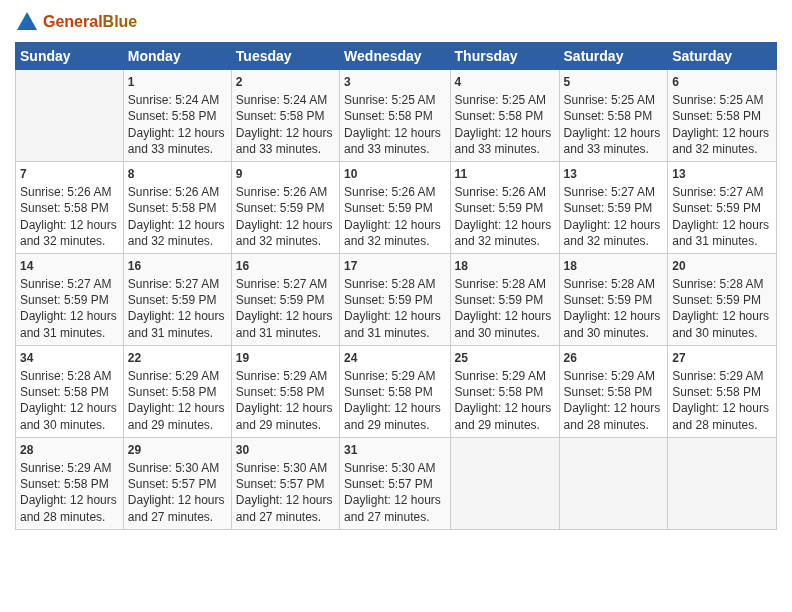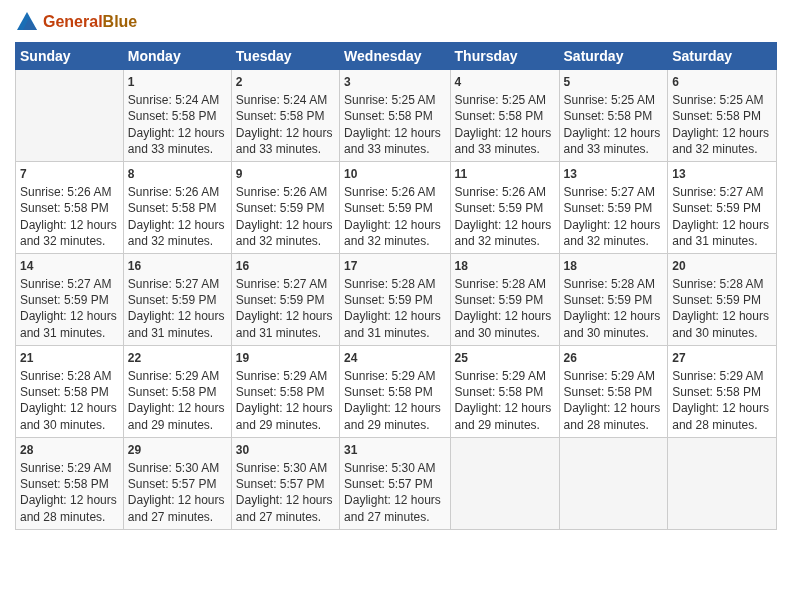--- a/index.html
+++ b/index.html
@@ -199,21 +199,21 @@
             <span class="day-num">18</span>
             <div class="info">Sunrise: 5:28 AM<br>Sunset: 5:59 PM<br>Daylight: 12 hours and 30 minutes.</div>
           </td>
           <td>
             <span class="day-num">20</span>
             <div class="info">Sunrise: 5:28 AM<br>Sunset: 5:59 PM<br>Daylight: 12 hours and 30 minutes.</div>
           </td>
         </tr>
         <tr>
           <td>
-            <span class="day-num">21</span>
+            <span class="day-num">34</span>
             <div class="info">Sunrise: 5:28 AM<br>Sunset: 5:58 PM<br>Daylight: 12 hours and 30 minutes.</div>
           </td>
           <td>
             <span class="day-num">22</span>
             <div class="info">Sunrise: 5:29 AM<br>Sunset: 5:58 PM<br>Daylight: 12 hours and 29 minutes.</div>
           </td>
           <td>
             <span class="day-num">19</span>
             <div class="info">Sunrise: 5:29 AM<br>Sunset: 5:58 PM<br>Daylight: 12 hours and 29 minutes.</div>
           </td>

